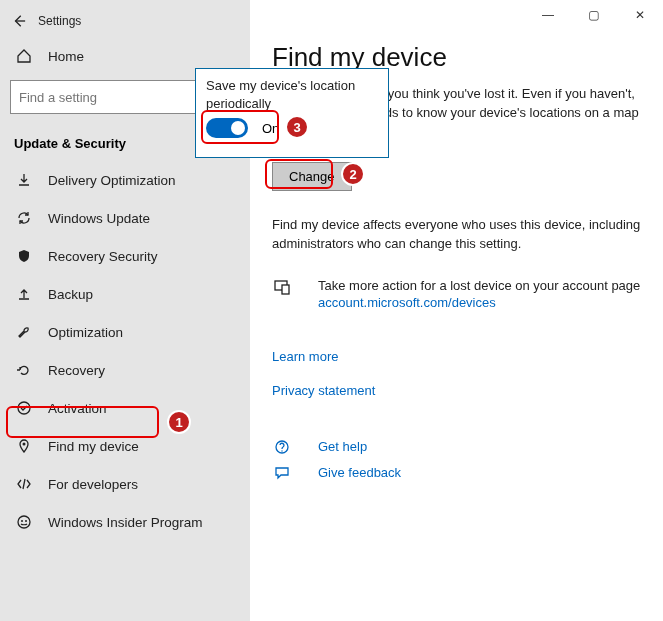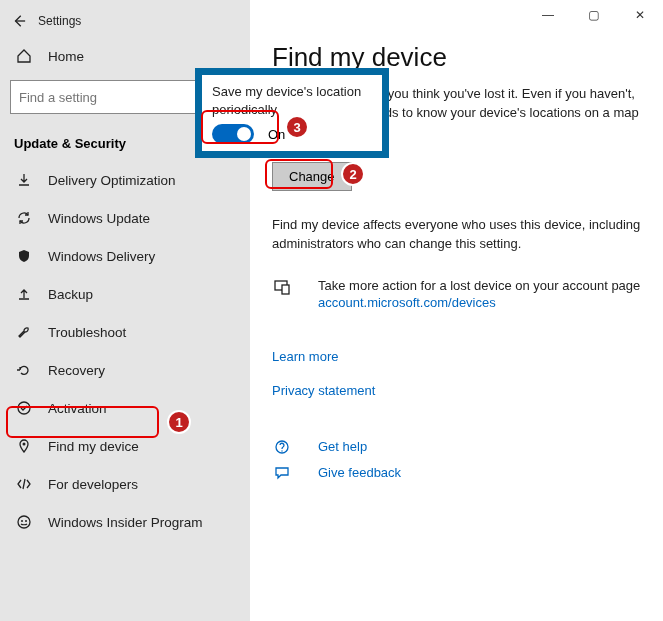--- a/index.html
+++ b/index.html
@@ -21,21 +21,21 @@
   .btn { display:inline-block; border:1px solid #888; background:#ccc; padding:6px 16px; font-size:13px; cursor:pointer; }
   .subtext { font-size:13px; color:#222; line-height:1.5; margin:24px 0 24px 0; }
   .link { color:#0067c0; font-size:13px; cursor:pointer; }
   .inline-row { display:flex; align-items:flex-start; gap:26px; margin-bottom:10px; }
   .inline-row .icon { width:20px; display:flex; justify-content:center; }
   .spacer { height: 26px; }
   .winbtns { position:absolute; top:0; right:0; display:flex; }
   .winbtn { width:46px; height:30px; display:flex; align-items:center; justify-content:center; cursor:pointer; font-size:12px; color:#333; }
 
   
-  .popup { position:absolute; left:195px; top:68px; width:194px; height:90px; background:#fff; border:7px solid #0369a1; padding:8px 10px 8px 10px; z-index:10; }
+  .popup { position:absolute; left:195px; top:68px; width:194px; height:90px; background:#fff; border:1px solid #0369a1; padding:8px 10px 8px 10px; z-index:10; }
   .popup-title { font-size:13px; color:#222; line-height:1.35; margin-bottom:6px; }
   .toggle-row { display:flex; align-items:center; gap:14px; position:relative; }
   .toggle { width:42px; height:20px; border-radius:20px; background:#0067c0; position:relative; cursor:pointer; }
   .toggle .knob { position:absolute; right:3px; top:3px; width:14px; height:14px; border-radius:50%; background:#fff; }
   .toggle-label { font-size:13px; }
 
   
   .redbox { position:absolute; border:2px solid #e60000; border-radius:6px; pointer-events:none; z-index:20; }
   .badge { position:absolute; width:24px; height:24px; border-radius:50%; background:#c02020; color:#fff; font-size:13px; font-weight:600; display:flex; align-items:center; justify-content:center; border:2px solid #fff; z-index:21; pointer-events:none; }
 
@@ -90,39 +90,39 @@
       </span>
       <span>Windows Update</span>
     </div>
 
     <div class="nav-item">
       <span class="icon">
         <svg width="16" height="16" viewBox="0 0 16 16">
             <path d="M8 2l5 2v4c0 3-2 5-5 6-3-1-5-3-5-6V4z" fill="#222"></path>
           </svg>
       </span>
-      <span>Windows Delivery</span>
+      <span>Recovery Security</span>
     </div>
 
     <div class="nav-item">
       <span class="icon">
         <svg width="16" height="16" viewBox="0 0 16 16">
             <path d="M8 12V4M5 7l3-3 3 3M3 13h10" fill="none" stroke="#222" stroke-width="1.3"></path>
           </svg>
       </span>
       <span>Backup</span>
     </div>
 
     <div class="nav-item">
       <span class="icon">
         <svg width="16" height="16" viewBox="0 0 16 16">
             <path d="M12 4a3 3 0 0 0-4 3L3 12l1 1 5-5a3 3 0 0 0 3-4z" fill="none" stroke="#222" stroke-width="1.3"></path>
           </svg>
       </span>
-      <span>Troubleshoot</span>
+      <span>Optimization</span>
     </div>
 
     <div class="nav-item">
       <span class="icon">
         <svg width="16" height="16" viewBox="0 0 16 16">
             <path d="M4 8a4 4 0 1 1 1 3M4 8H1M4 8V5" fill="none" stroke="#222" stroke-width="1.3"></path>
           </svg>
       </span>
       <span>Recovery</span>
     </div>

